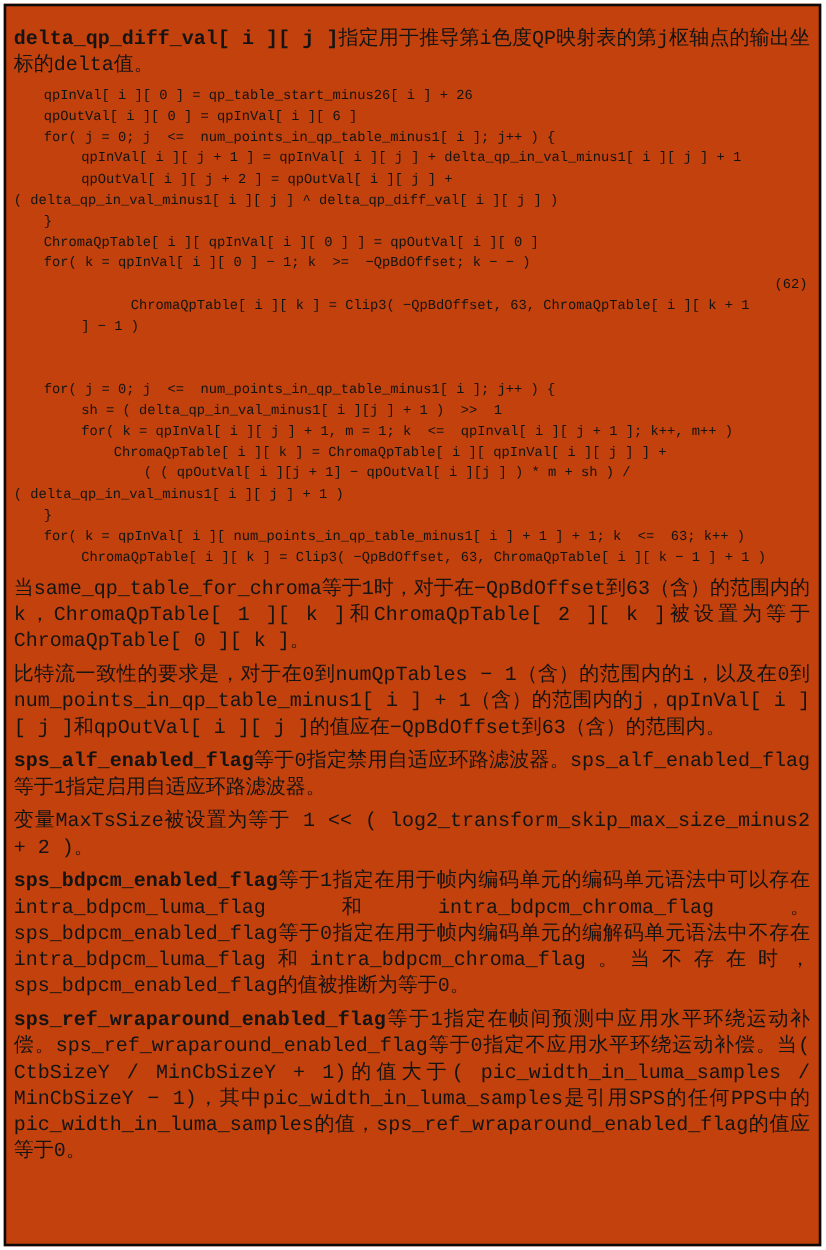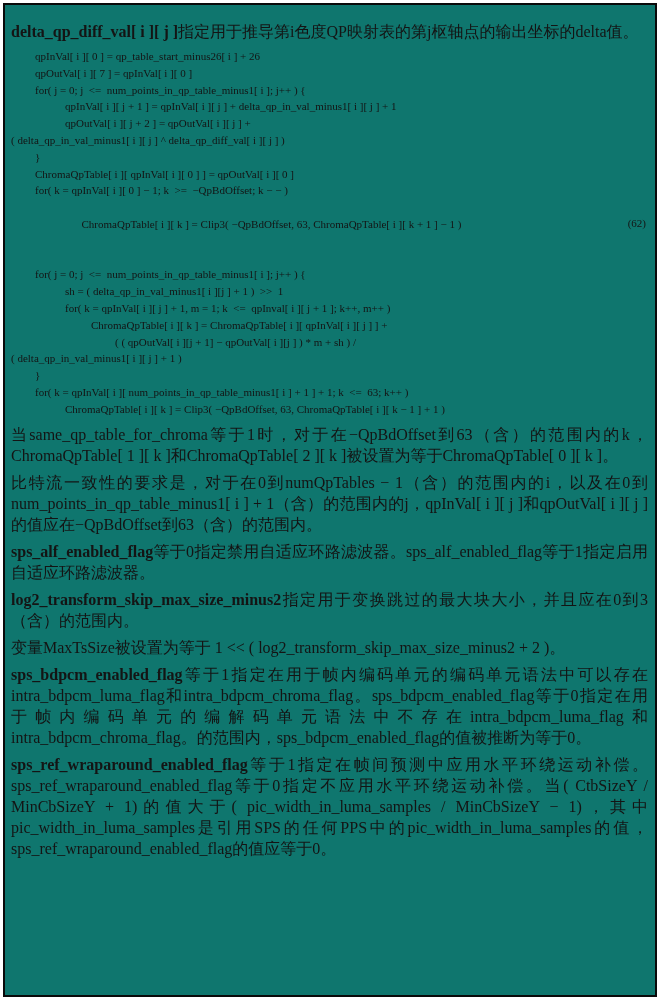--- a/index.html
+++ b/index.html
@@ -13,22 +13,22 @@
   .page {
     position: absolute;
     left: 3px;
     top: 3px;
     right: 4px;
     bottom: 3px;
     border: 2px solid #0a0a0a;
     box-sizing: border-box;
     padding: 10px 7px 6px 6px;
     overflow: hidden;
-    background: #0f766e;
-    font-family: Liberation Serif, serif;
+    background: #c2410c;
+    font-family: Liberation Mono, monospace;
     color: #141414;
   }
   p.para {
     margin: 6px 0;
     font-size: 16px;
     line-height: 21px;
     text-align: justify;
     word-break: break-word;
   }
   p.para .lead {
@@ -48,34 +48,34 @@
   .ind3 { padding-left: 80px; }
   .ind4 { padding-left: 104px; }
   .ind0 { padding-left: 0; }
   .eq-line {
     position: relative;
     padding-right: 46px;
   }
   .eqnum {
     position: absolute;
     right: 2px;
-    top: 16px;
+    top: 0;
   }
 </style>
 </head>
 <body>
 
 <div class="page">
 
   <p class="para"><span class="lead">delta_qp_diff_val[ i ][ j ]</span><span>指定用于推导第i色度QP映射表的第j枢轴点的输出坐标的delta值。</span></p>
 
 
   <div class="code">
     <div class="code-line ind1">qpInVal[ i ][ 0 ] = qp_table_start_minus26[ i ] + 26</div>
-    <div class="code-line ind1">qpOutVal[ i ][ 7 ] = qpInVal[ i ][ 0 ]</div>
+    <div class="code-line ind1">qpOutVal[ i ][ 0 ] = qpInVal[ i ][ 6 ]</div>
     <div class="code-line ind1">for( j = 0; j  &lt;=  num_points_in_qp_table_minus1[ i ]; j++ ) {</div>
     <div class="code-line ind2">qpInVal[ i ][ j + 1 ] = qpInVal[ i ][ j ] + delta_qp_in_val_minus1[ i ][ j ] + 1</div>
     <div class="code-line ind2">qpOutVal[ i ][ j + 2 ] = qpOutVal[ i ][ j ] +</div>
     <div class="code-line ind0">( delta_qp_in_val_minus1[ i ][ j ] ^ delta_qp_diff_val[ i ][ j ] )</div>
     <div class="code-line ind1">}</div>
     <div class="code-line ind1">ChromaQpTable[ i ][ qpInVal[ i ][ 0 ] ] = qpOutVal[ i ][ 0 ]</div>
     <div class="code-line ind1">for( k = qpInVal[ i ][ 0 ] − 1; k  &gt;=  −QpBdOffset; k − − )</div>
     <div class="code-line ind2 eq-line">
       <span>ChromaQpTable[ i ][ k ] = Clip3( −QpBdOffset, 63, ChromaQpTable[ i ][ k + 1 ] − 1 )</span>
       <span class="eqnum">(62)</span>
@@ -93,21 +93,20 @@
 
   <p class="para"><span class="lead"></span><span>当same_qp_table_for_chroma等于1时，对于在−QpBdOffset到63（含）的范围内的k，ChromaQpTable[ 1 ][ k ]和ChromaQpTable[ 2 ][ k ]被设置为等于ChromaQpTable[ 0 ][ k ]。</span></p>
 
   <p class="para"><span class="lead"></span><span>比特流一致性的要求是，对于在0到numQpTables − 1（含）的范围内的i，以及在0到num_points_in_qp_table_minus1[ i ] + 1（含）的范围内的j，qpInVal[ i ][ j ]和qpOutVal[ i ][ j ]的值应在−QpBdOffset到63（含）的范围内。</span></p>
 
 
   <p class="para"><span class="lead">sps_alf_enabled_flag</span><span>等于0指定禁用自适应环路滤波器。sps_alf_enabled_flag等于1指定启用自适应环路滤波器。</span></p>
 
 
 
-  <p class="para"><span class="lead">log2_transform_skip_max_size_minus2</span><span>指定用于变换跳过的最大块大小，并且应在0到3（含）的范围内。</span></p>
 
   <p class="para"><span class="lead"></span><span>变量MaxTsSize被设置为等于 1 &lt;&lt; ( log2_transform_skip_max_size_minus2 + 2 )。</span></p>
 
-  <p class="para"><span class="lead">sps_bdpcm_enabled_flag</span><span>等于1指定在用于帧内编码单元的编码单元语法中可以存在intra_bdpcm_luma_flag和intra_bdpcm_chroma_flag。sps_bdpcm_enabled_flag等于0指定在用于帧内编码单元的编解码单元语法中不存在intra_bdpcm_luma_flag和intra_bdpcm_chroma_flag。的范围内，sps_bdpcm_enabled_flag的值被推断为等于0。</span></p>
+  <p class="para"><span class="lead">sps_bdpcm_enabled_flag</span><span>等于1指定在用于帧内编码单元的编码单元语法中可以存在intra_bdpcm_luma_flag和intra_bdpcm_chroma_flag。sps_bdpcm_enabled_flag等于0指定在用于帧内编码单元的编解码单元语法中不存在intra_bdpcm_luma_flag和intra_bdpcm_chroma_flag。当不存在时，sps_bdpcm_enabled_flag的值被推断为等于0。</span></p>
 
   <p class="para"><span class="lead">sps_ref_wraparound_enabled_flag</span><span>等于1指定在帧间预测中应用水平环绕运动补偿。sps_ref_wraparound_enabled_flag等于0指定不应用水平环绕运动补偿。当( CtbSizeY / MinCbSizeY + 1)的值大于( pic_width_in_luma_samples / MinCbSizeY − 1)，其中pic_width_in_luma_samples是引用SPS的任何PPS中的pic_width_in_luma_samples的值，sps_ref_wraparound_enabled_flag的值应等于0。</span></p>
 
 </div>
 
 </body></html>

